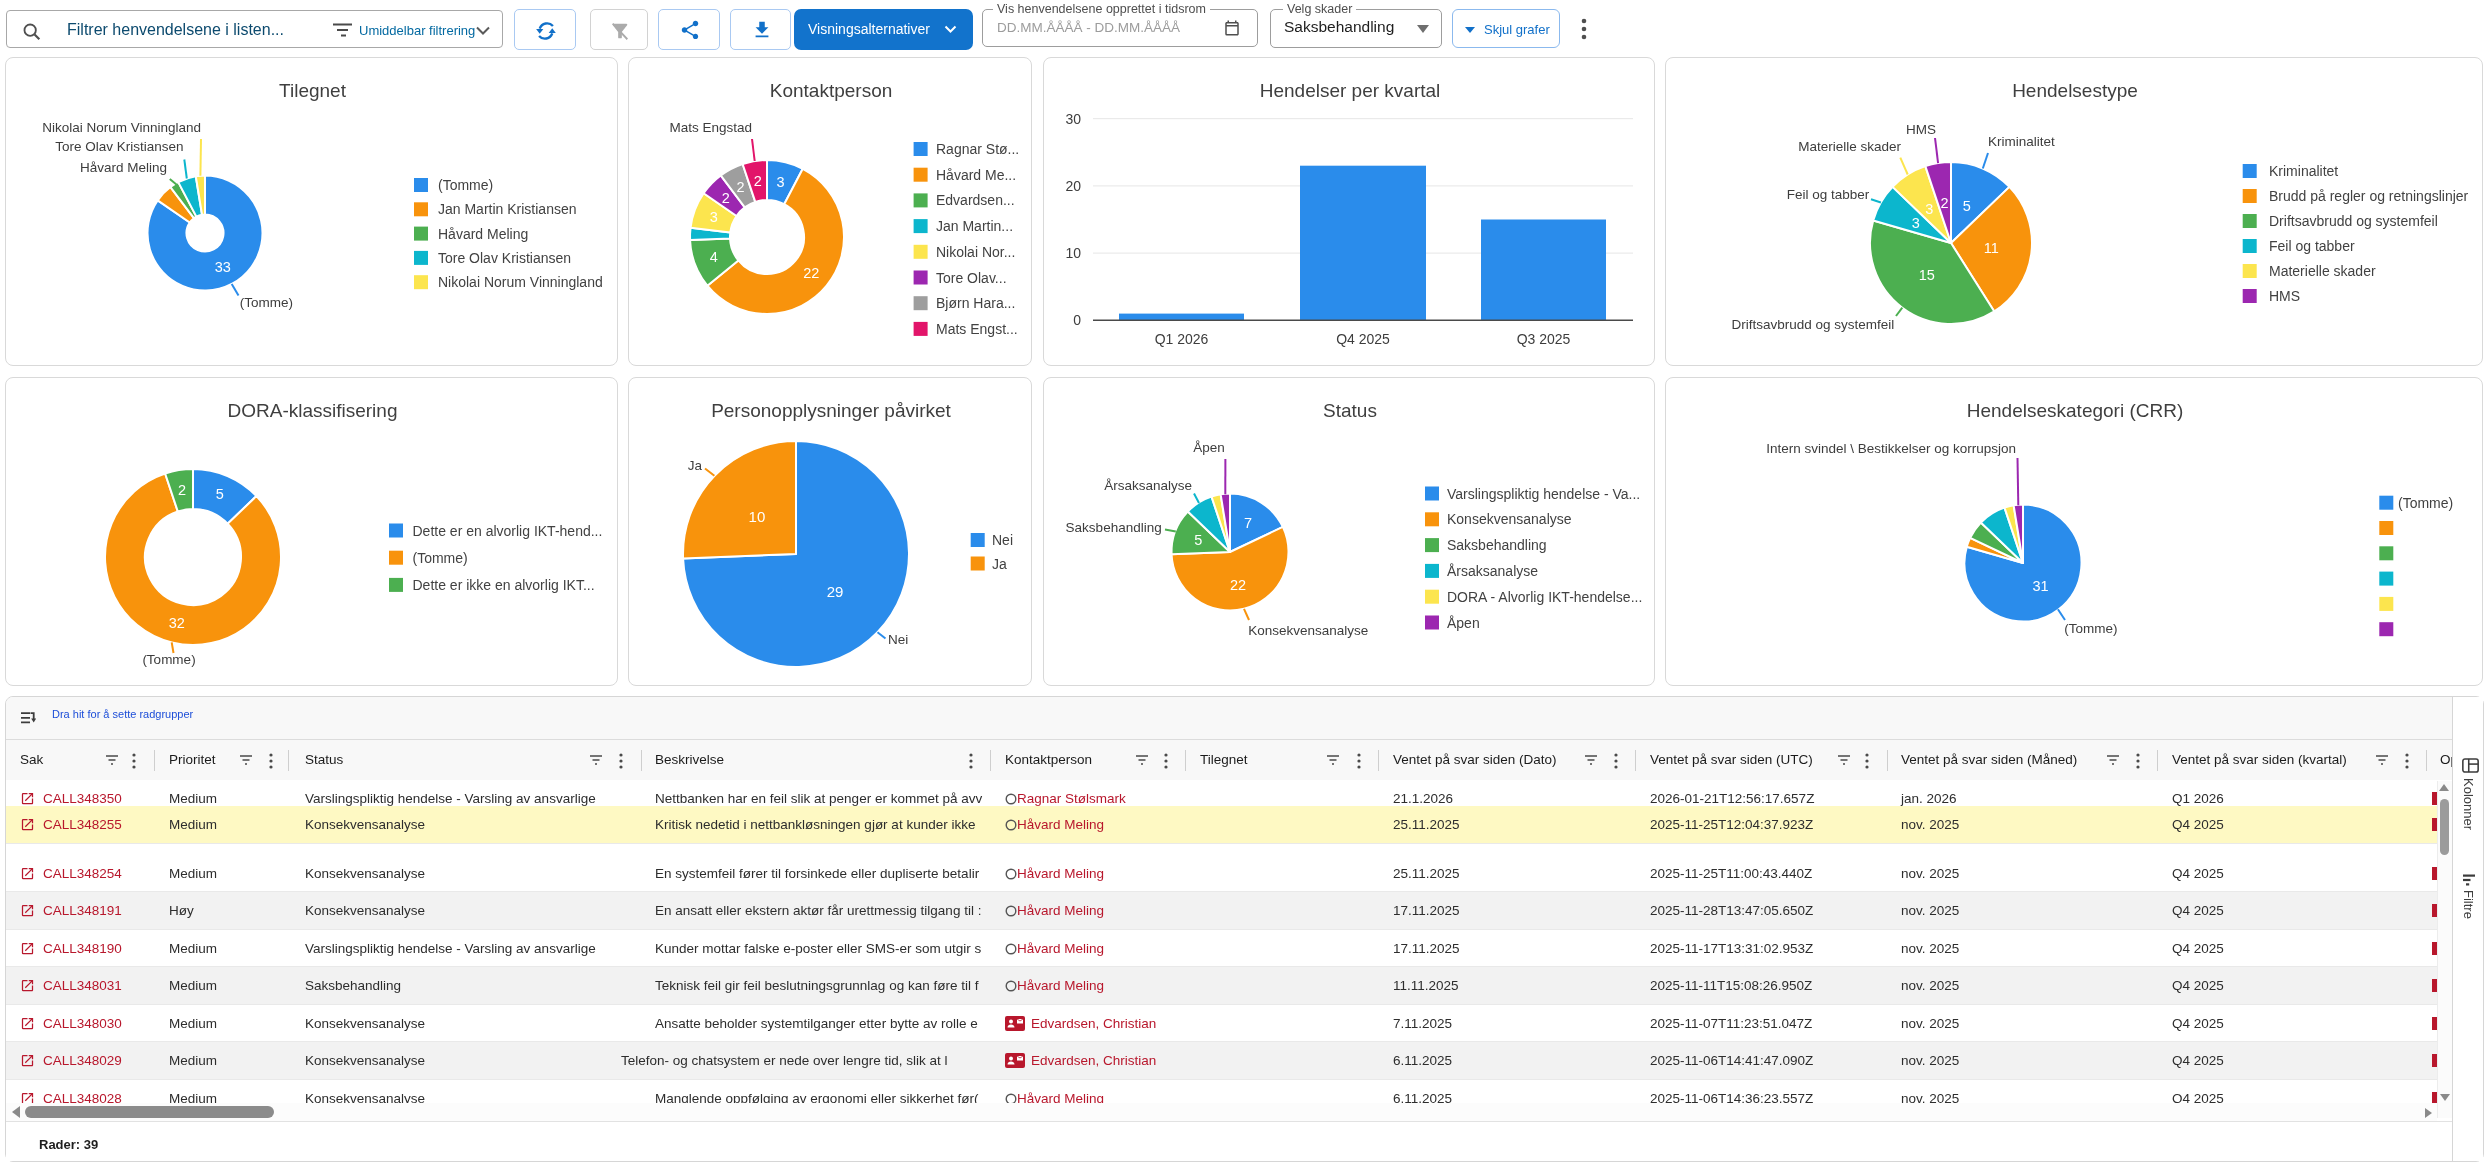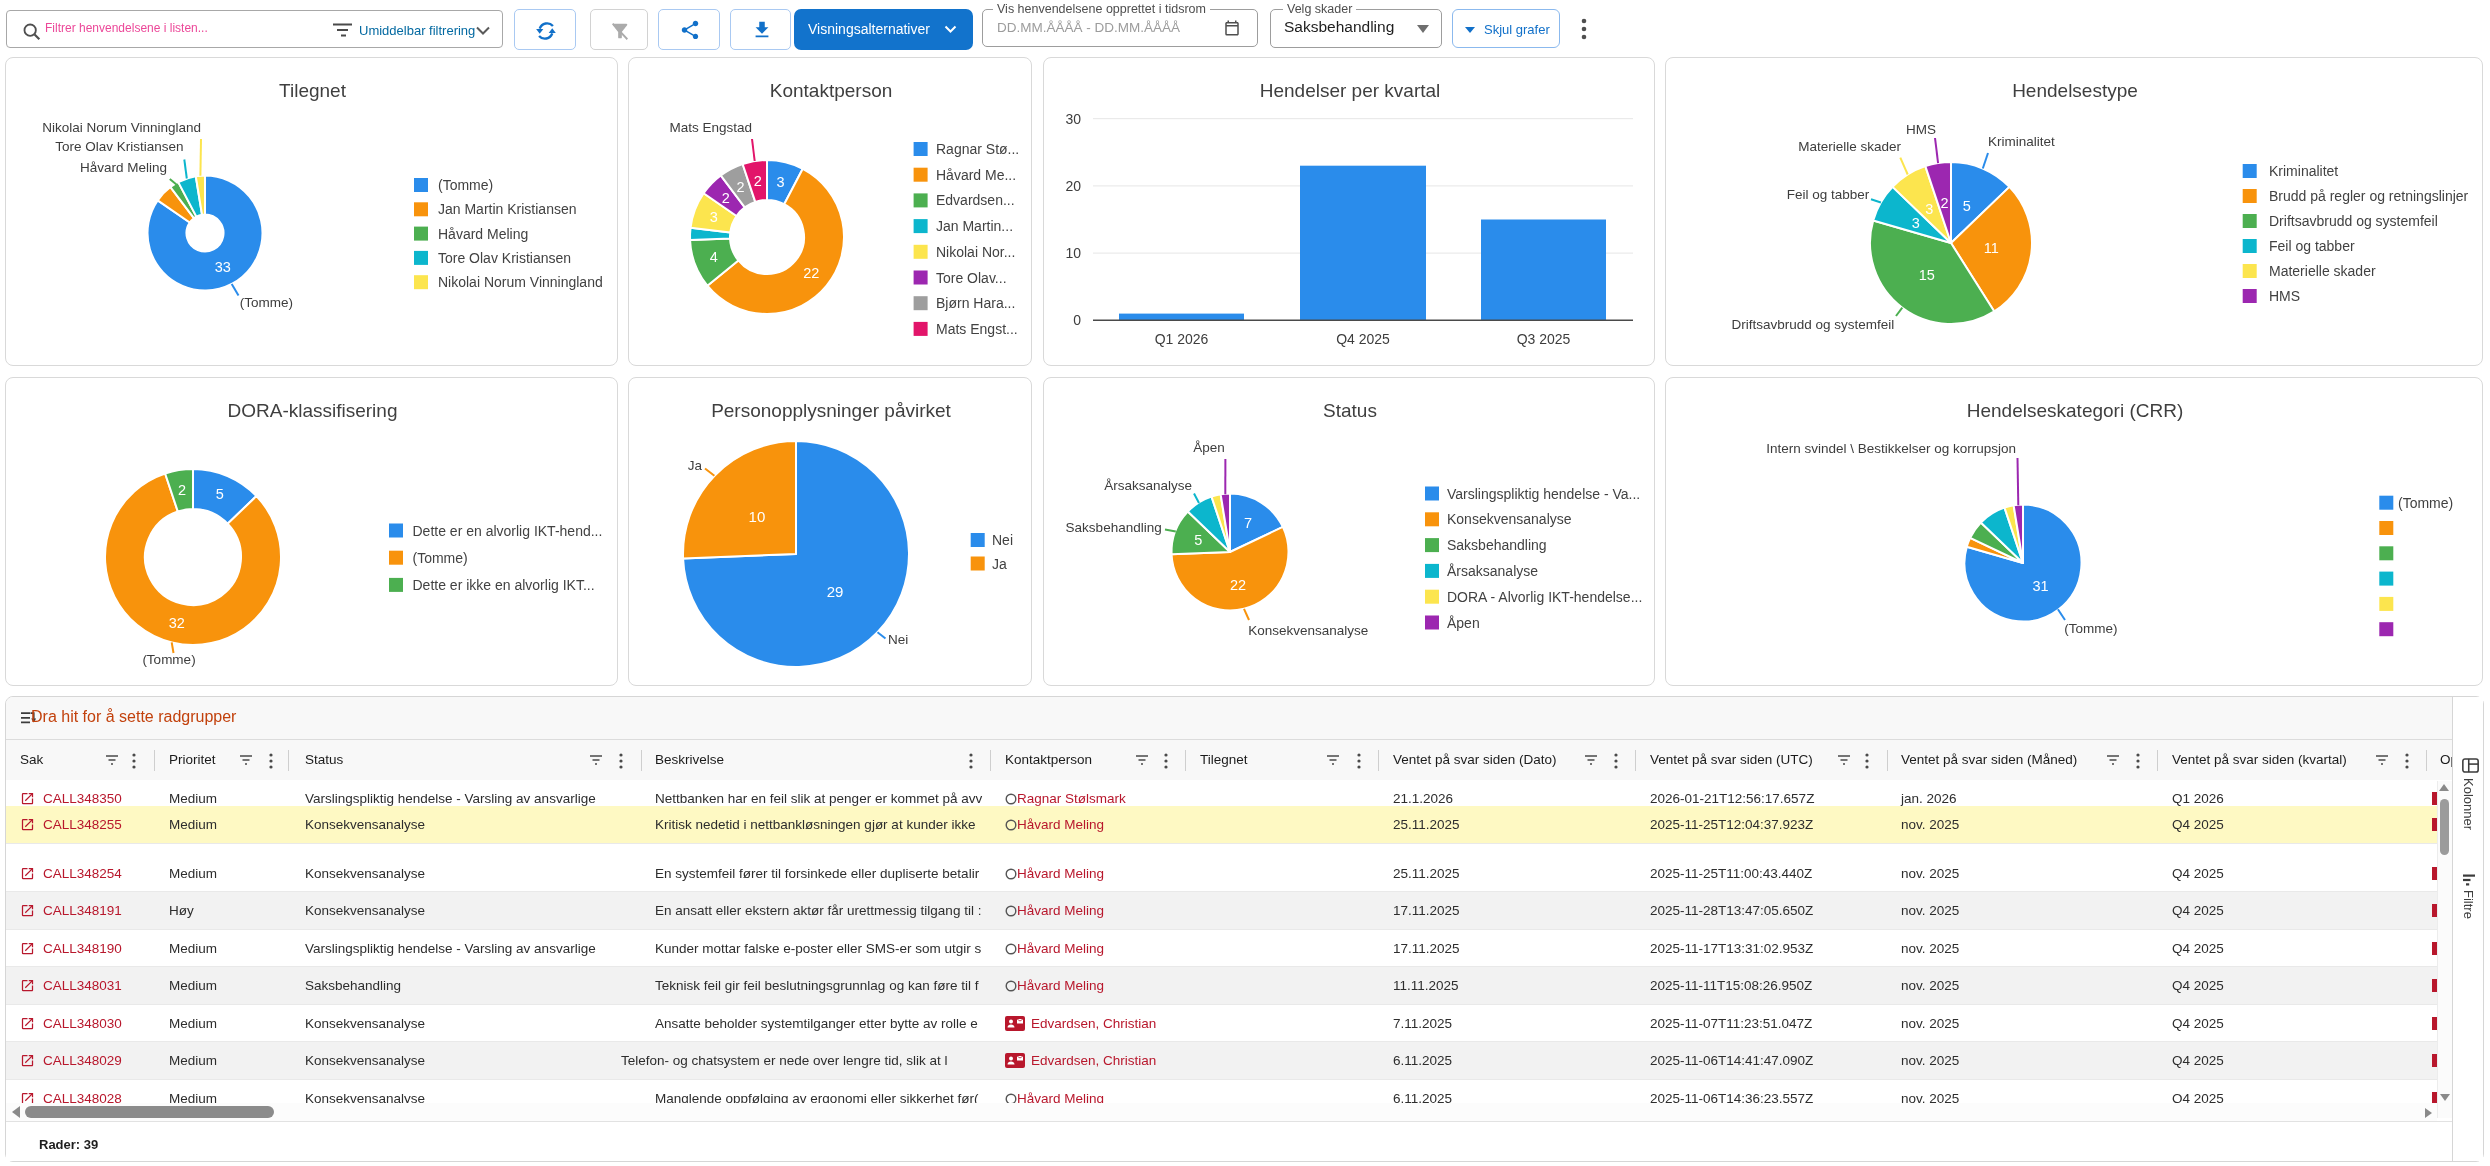--- a/index.html
+++ b/index.html
@@ -11,21 +11,21 @@
 .vtext { position:absolute; left:8px; writing-mode:vertical-rl; font-size:13px; color:#3f3f3f; }
 </style></head>
 <body>
 <div id="page">
 
 <div style="position:absolute;left:6px;top:10px;width:497px;height:38px;border:1px solid #a8a8a8;border-radius:4px;background:#fff">
   <svg width="22" height="22" viewBox="0 0 24 24" style="position:absolute;left:14px;top:10px">
         <circle cx="10" cy="10" r="6.2" fill="none" stroke="#4f4f4f" stroke-width="2"></circle>
         <line x1="14.8" y1="14.8" x2="20" y2="20" stroke="#4f4f4f" stroke-width="2.4"></line>
       </svg>
-  <span style="position:absolute;left:38px;top:10px;font-size:12px;color:#ec4899;white-space:nowrap">Filtrer henvendelsene i listen...</span>
+  <span style="position:absolute;left:60px;top:10px;font-size:16px;color:#0c4a6e;white-space:nowrap">Filtrer henvendelsene i listen...</span>
   <svg width="19" height="14" viewBox="0 0 19 14" style="position:absolute;left:326px;top:12px">
         <path d="M0 1.5h19M4 7h11M8 12.5h5" stroke="#4a4a4a" stroke-width="1.9"></path>
       </svg>
   <span style="position:absolute;left:352px;top:12px;font-size:13px;color:#0369a1;white-space:nowrap">Umiddelbar filtrering</span>
   <svg width="14" height="9" viewBox="0 0 14 9" style="position:absolute;left:469px;top:15px">
         <path d="M1 1.5l6 6 6-6" fill="none" stroke="#5a5a5a" stroke-width="2"></path>
       </svg>
 </div>
 <div class="tbtn" style="left:514px;width:62px;border-color:#a9c9f2">
   <svg width="26" height="26" viewBox="0 0 24 24" style="position:absolute;left:18px;top:8px">
@@ -296,21 +296,21 @@
       </svg>
     </div>
 
 <div style="position:absolute;left:5px;top:696px;width:2479px;height:466px;border:1px solid #d6d6d6;border-radius:8px;background:#fff;overflow:hidden">
   <div style="position:absolute;left:0;top:0;width:2447px;height:43px;background:#f8f8f8;border-bottom:1px solid #dcdcdc">
     <svg width="15" height="12" viewBox="0 0 15 12" style="position:absolute;left:15px;top:15px">
 <path d="M0 1.2h9M0 5.8h9M0 10.4h9" stroke="#3c3c3c" stroke-width="1.8"></path>
 <path d="M9.5 1.2h3.2v6" stroke="#3c3c3c" stroke-width="1.8" fill="none"></path>
 <path d="M10.2 6.4h5l-2.5 4z" fill="#3c3c3c"></path>
         </svg>
-    <span style="position:absolute;left:25px;top:11px;font-size:16px;color:#c2410c">Dra hit for å sette radgrupper</span>
+    <span style="position:absolute;left:46px;top:11px;font-size:11px;color:#1d4ed8">Dra hit for å sette radgrupper</span>
   </div>
   <div style="position:absolute;left:0;top:43px;width:2447px;height:41px;background:#f8f8f8;border-bottom:1px solid #c9c9c9">
     <span class="hcell" style="left:14px">Sak</span>
         <svg width="16" height="16" viewBox="0 0 16 16" style="position:absolute;left:98px;top:12px">
           <path d="M2 4h12M4.5 8h7M7 12h2" stroke="#4a4a4a" stroke-width="1.6" fill="none"></path>
         </svg>
         <svg width="4" height="16" viewBox="0 0 4 16" style="position:absolute;left:126px;top:13px">
           <circle cx="2" cy="2" r="1.6" fill="#4a4a4a"></circle>
           <circle cx="2" cy="8" r="1.6" fill="#4a4a4a"></circle>
           <circle cx="2" cy="14" r="1.6" fill="#4a4a4a"></circle>

